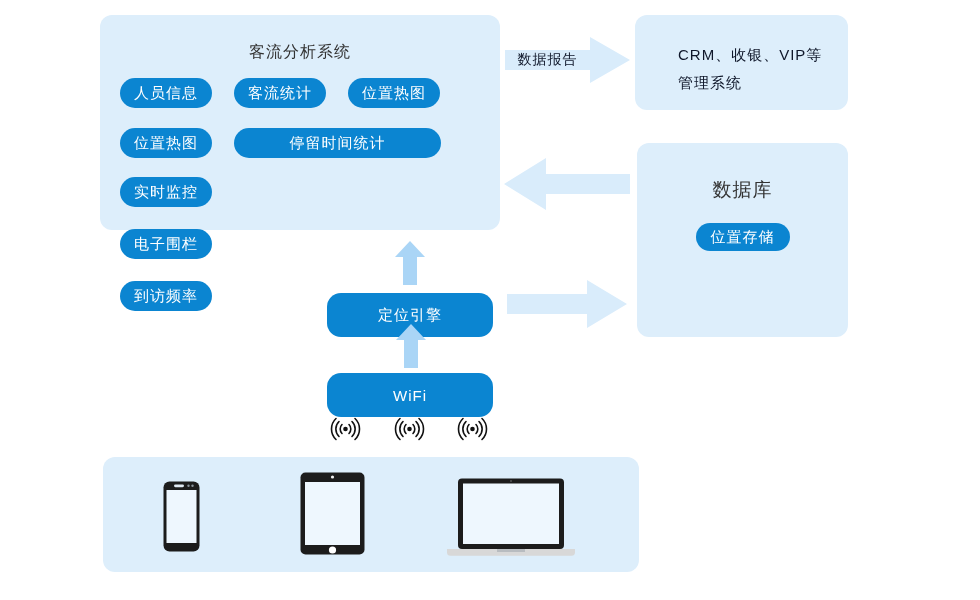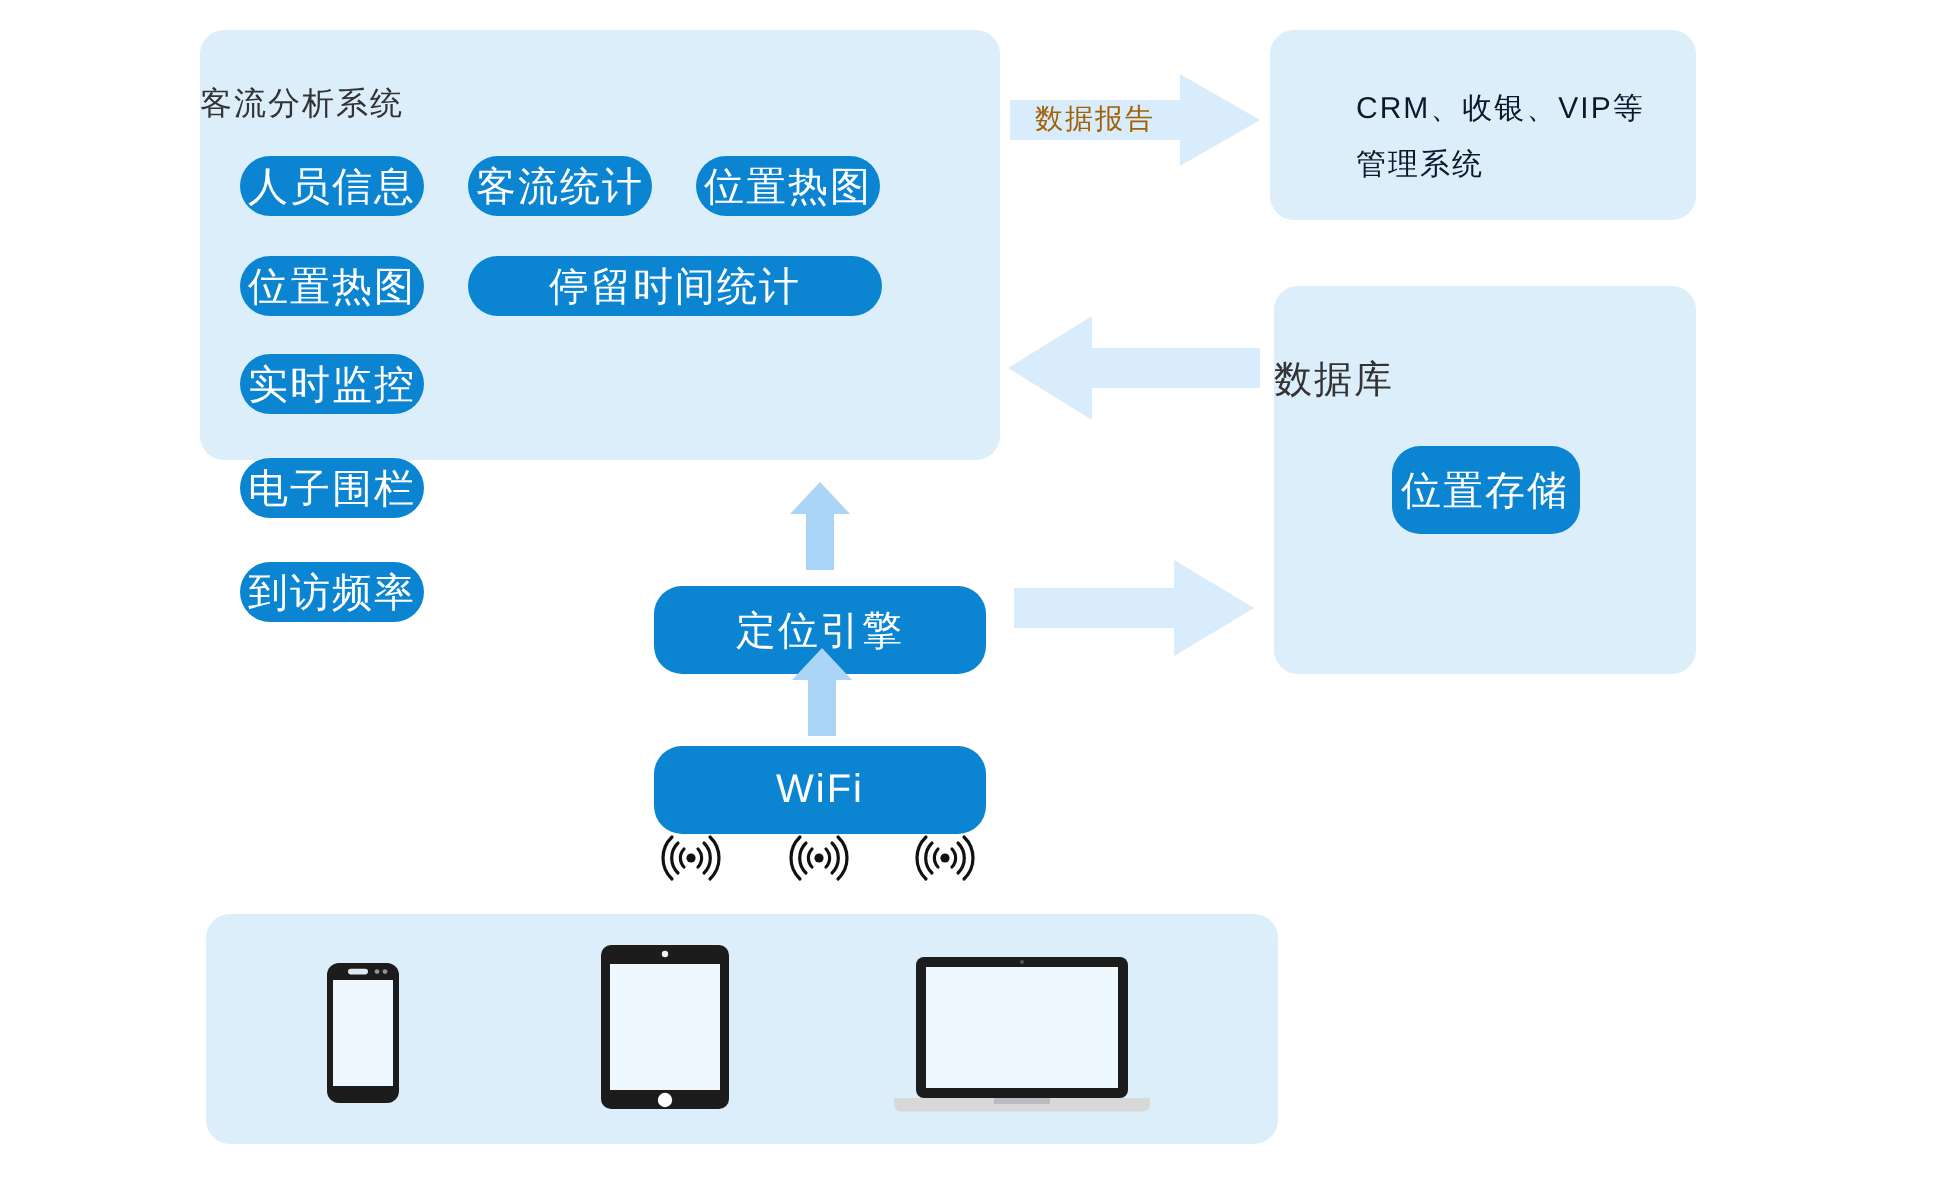--- a/index.html
+++ b/index.html
@@ -1,35 +1,35 @@
 <!DOCTYPE html>
 <html><head>
 <meta charset="utf-8">
 <style>
   html,body{margin:0;padding:0;background:#fff;}
   .stage{
     position:relative;width:980px;height:600px;background:#ffffff;overflow:hidden;
     font-family:"Liberation Sans","DejaVu Sans",sans-serif;color:#333;
   }
   .panel{position:absolute;background:#ddeefb;border-radius:12px;}
-  .panel-title{position:absolute;left:0;right:0;text-align:left;font-size:16px;color:#333;letter-spacing:1px;}
+  .panel-title{position:absolute;left:0;right:0;text-align:center;font-size:16px;color:#333;letter-spacing:1px;}
   .btn{
-    background:#0b85d1;color:#fff;font-size:20px;letter-spacing:1px;
+    background:#0b85d1;color:#fff;font-size:15px;letter-spacing:1px;
     display:flex;align-items:center;justify-content:center;
     height:30px;border-radius:15px;box-sizing:border-box;cursor:default;
   }
   .btn-row{position:absolute;left:20px;display:flex;gap:22px;}
   .btn.small{width:92px;}
   .btn.wide{width:207px;}
   .btn.abs{position:absolute;}
-  .db-btn{width:94px;height:44px;border-radius:14px;left:50%;transform:translateX(-50%);text-align:center;}
+  .db-btn{width:94px;height:28px;border-radius:14px;left:50%;transform:translateX(-50%);text-align:center;}
   .flow-btn{width:166px;height:44px;border-radius:14px;}
   .crm-text{position:absolute;left:43px;top:26px;font-size:15px;line-height:28px;color:#0f172a;letter-spacing:1px;}
   .arrow{position:absolute;}
-  .arrow-label{position:absolute;font-size:14px;color:#a16207;text-align:center;letter-spacing:1px;}
+  .arrow-label{position:absolute;font-size:14px;color:#0f172a;text-align:center;letter-spacing:1px;}
   .side-label{position:absolute;font-size:15px;color:#333;letter-spacing:1.5px;}
   .signal{position:absolute;width:35px;height:28px;}
   .device{position:absolute;}
 </style>
 </head>
 <body>
 
 <div class="stage">
 
   <div class="panel" style="left:100px;top:15px;width:400px;height:215px;">

